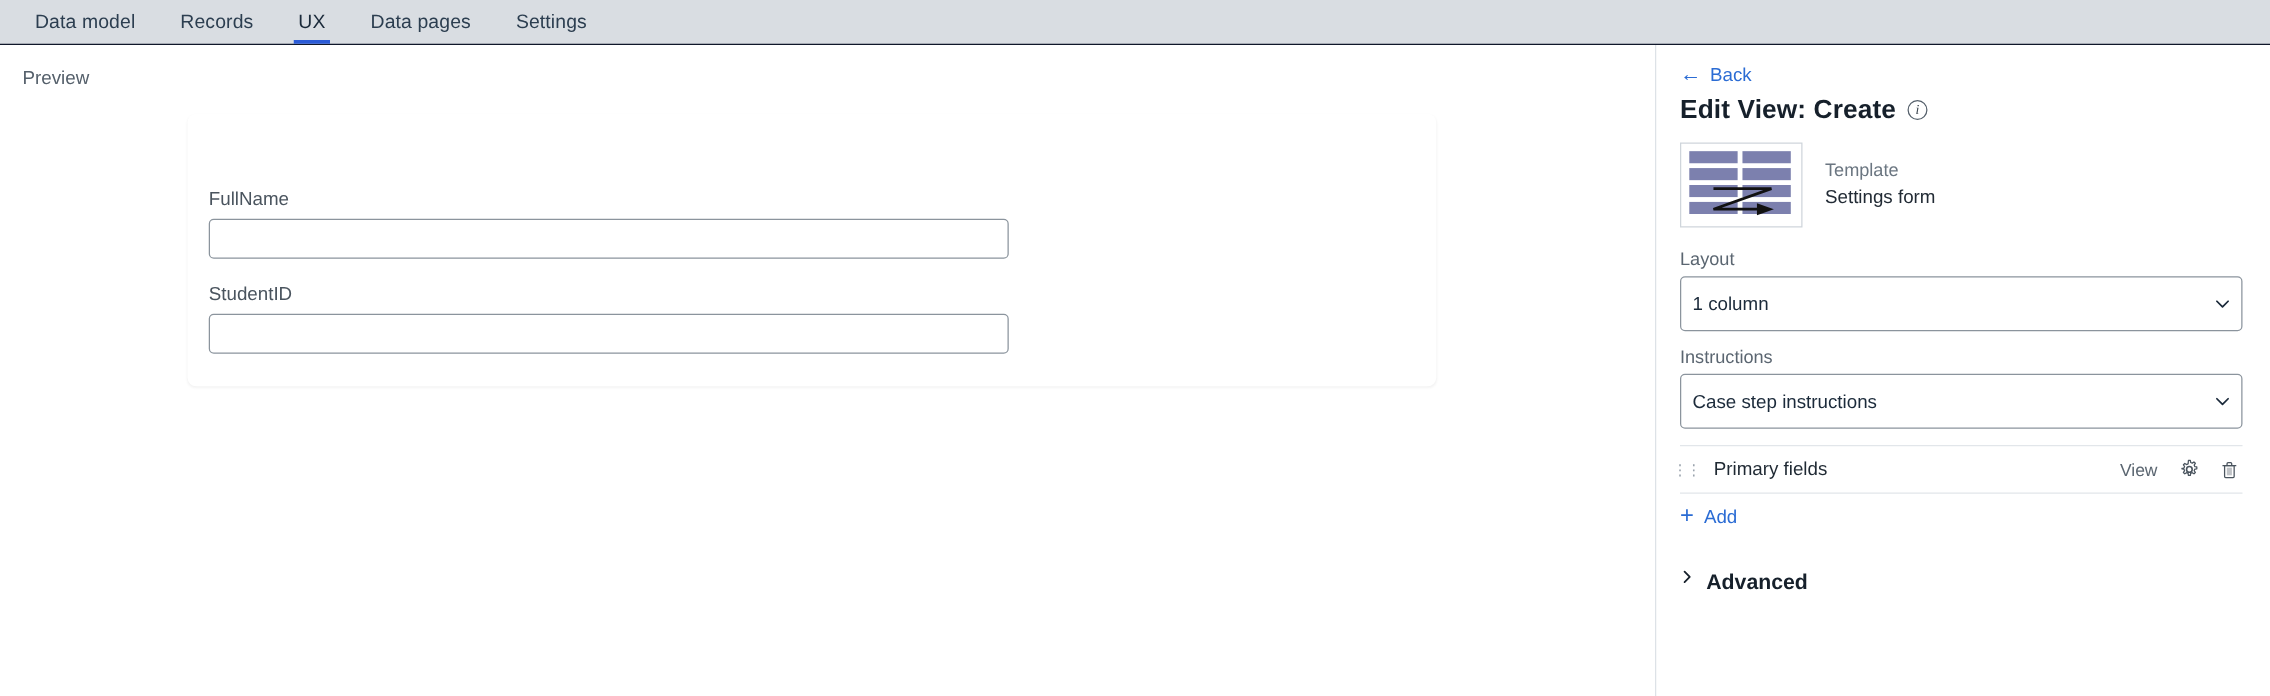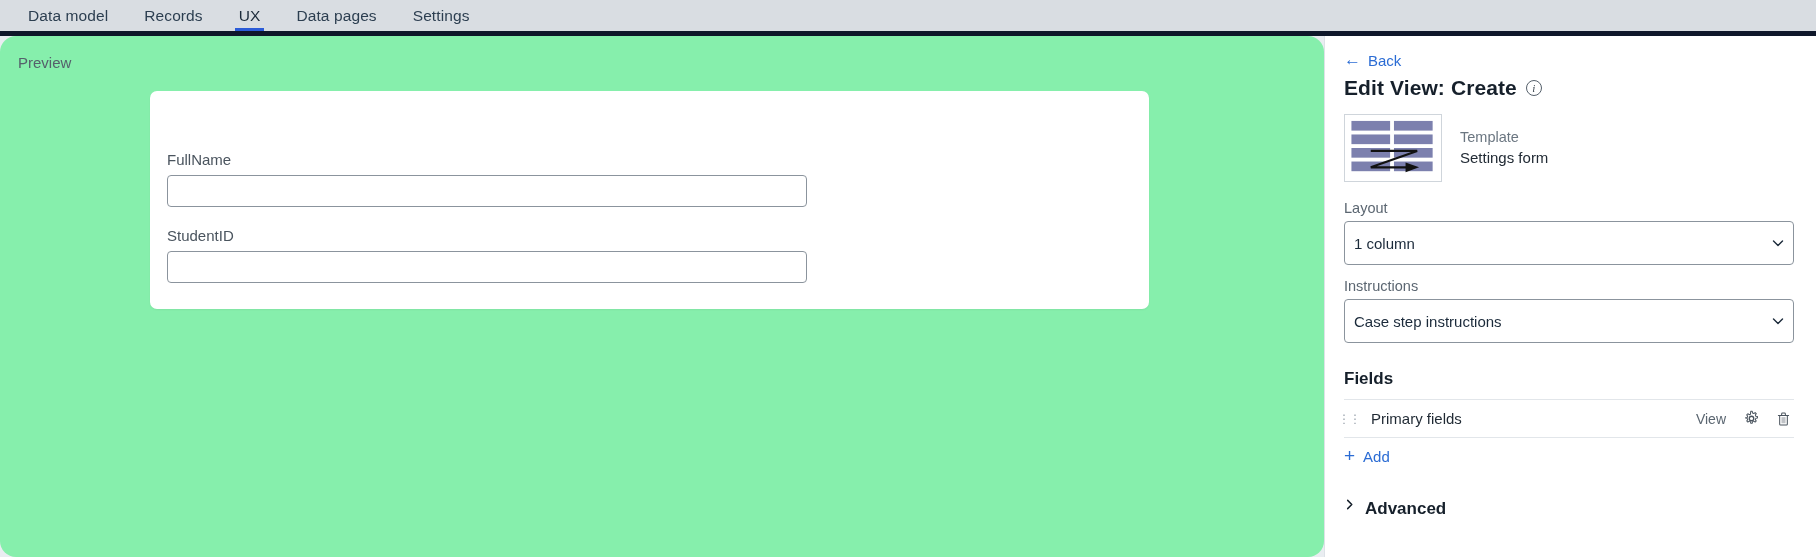--- a/index.html
+++ b/index.html
@@ -22,21 +22,21 @@
   }
 
   
   .topbar {
     height: 36px;
     min-height: 36px;
     background: #d9dde2;
     display: flex;
     align-items: stretch;
     padding-left: 10px;
-    border-bottom: 5px solid #0f172a;
+    border-bottom: 1px solid #0f172a;
   }
   .topbar-tab {
     position: relative;
     display: flex;
     align-items: center;
     padding: 0 18px;
     font-size: 15.5px;
     color: #2c3e50;
     cursor: pointer;
     white-space: nowrap;
@@ -54,24 +54,23 @@
   
   .body {
     flex: 1;
     display: flex;
     min-height: 0;
   }
 
   
   .left {
     flex: 1;
-    background: #86efac;
+    background: #ffffff;
     position: relative;
     min-width: 0;
-    border-radius: 16px;
   }
   .preview-label {
     position: absolute;
     left: 18px;
     top: 18px;
     font-size: 15px;
     color: #55606b;
   }
   .form-card {
     position: absolute;
@@ -397,21 +396,20 @@
           <select class="select-box">
             <option>Case step instructions</option>
           </select>
           <svg class="select-chevron" viewBox="0 0 12 12">
             <path d="M1.5 4 L6 8.5 L10.5 4" fill="none" stroke="#1b2a3a" stroke-width="1.4" stroke-linecap="round" stroke-linejoin="round"></path>
           </svg>
         </div>
       </div>
 
       
-      <div class="fields-head">Fields</div>
 
       <div class="fields-list">
         <div class="field-row">
           <span class="drag-handle">⋮⋮</span>
           <span class="field-row-name">Primary fields</span>
           <span class="row-action-text">View</span>
           <span class="icon-btn">
             <svg viewBox="0 0 20 20" width="17" height="17">
               <path d="M10 6.6a3.4 3.4 0 1 0 0 6.8 3.4 3.4 0 0 0 0-6.8zm0 1.5a1.9 1.9 0 1 1 0 3.8 1.9 1.9 0 0 1 0-3.8z" fill="#4a545e"></path>
               <path d="M9.1 1.6h1.8l.3 1.9 1.5.6 1.6-1.1 1.3 1.3-1.1 1.6.6 1.5 1.9.3v1.8l-1.9.3-.6 1.5 1.1 1.6-1.3 1.3-1.6-1.1-1.5.6-.3 1.9H9.1l-.3-1.9-1.5-.6-1.6 1.1-1.3-1.3 1.1-1.6-.6-1.5-1.9-.3V9.1l1.9-.3.6-1.5-1.1-1.6 1.3-1.3 1.6 1.1 1.5-.6z" fill="none" stroke="#4a545e" stroke-width="1.2" stroke-linejoin="round"></path>

